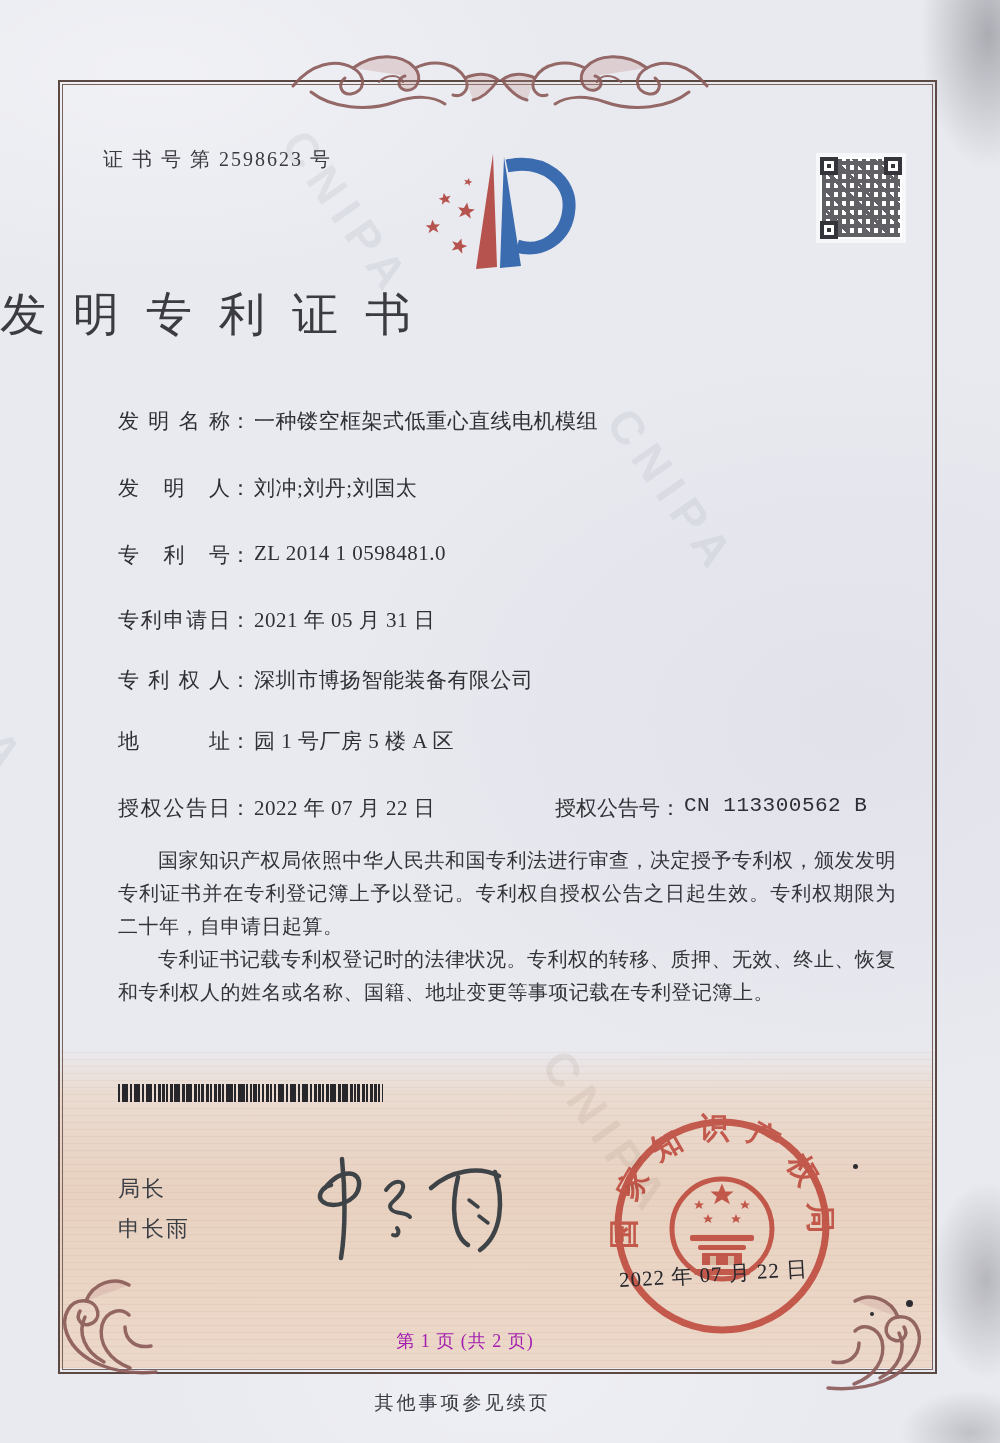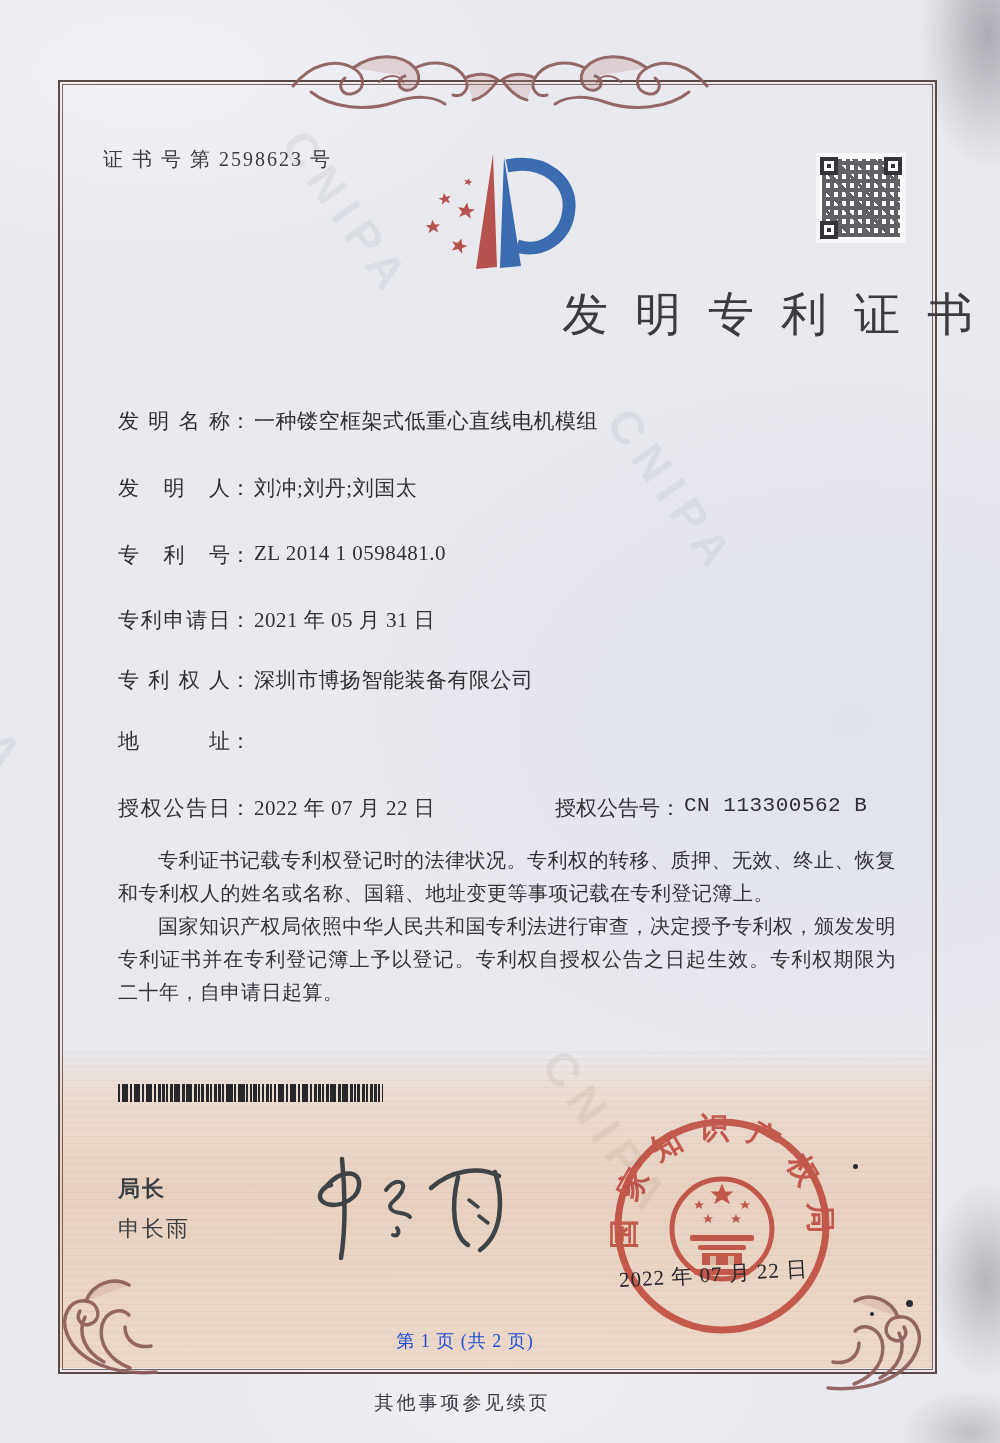--- a/index.html
+++ b/index.html
@@ -50,21 +50,21 @@
     background-image:
       repeating-linear-gradient(90deg,#3e3e44 0 4px,transparent 4px 8px),
       repeating-linear-gradient(0deg,#3e3e44 0 4px,transparent 4px 9px),
       repeating-linear-gradient(45deg,transparent 0 6px,#3e3e44 6px 9px,transparent 9px 14px);
     opacity:.82;
   }
   .qr .f{position:absolute;width:18px;height:18px;border:4px solid #34343a;background:#fff;box-sizing:border-box;}
   .qr .f::after{content:"";position:absolute;left:3px;top:3px;width:4px;height:4px;background:#34343a;}
   .qr .f.tl{left:0;top:0;} .qr .f.tr{right:0;top:0;} .qr .f.bl{left:0;bottom:0;}
   .title{
-    left:0;top:284px;width:1000px;text-align:right;
+    left:0;top:284px;width:1000px;text-align:left;
     font-size:46px;letter-spacing:27px;color:#3b3b41;font-weight:500;
   }
   .row{left:118px;font-size:21px;color:#2f2f35;display:flex;align-items:flex-start;white-space:nowrap;}
   .row .lbl{display:inline-block;width:112px;text-align:justify;text-align-last:justify;text-justify:inter-character;}
   .row .col{display:inline-block;width:24px;}
   .row .val{letter-spacing:.5px;}
   .row .val2{letter-spacing:.5px;}
   .grant-right{position:absolute;left:437px;top:0;display:flex;white-space:nowrap;font-family:Liberation Mono, monospace;}
   .paras{left:118px;top:844px;width:778px;font-size:20px;line-height:33px;color:#33333a;text-align:justify;}
   .paras p{margin:0;text-indent:2em;letter-spacing:.5px;}
@@ -74,21 +74,21 @@
       repeating-linear-gradient(90deg,#26262b 0 2px,transparent 2px 4px),
       repeating-linear-gradient(90deg,#26262b 0 1px,transparent 1px 6px),
       repeating-linear-gradient(90deg,transparent 0 5px,#26262b 5px 8px,transparent 8px 13px);
   }
   .director{left:118px;font-size:22px;color:#3a3f45;letter-spacing:2px;}
   .seal{left:607px;top:1111px;width:230px;height:230px;mix-blend-mode:multiply;}
   .seal-date{
     left:619px;top:1260px;width:200px;font-size:21px;color:#26262c;
     letter-spacing:1px;transform:rotate(-3.5deg);white-space:nowrap;
   }
-  .page-info{left:0;top:1329px;width:930px;text-align:center;font-size:18px;color:#1d4ed8;letter-spacing:1px;}
+  .page-info{left:0;top:1329px;width:930px;text-align:center;font-size:18px;color:#a21caf;letter-spacing:1px;}
   .foot-note{left:0;top:1390px;width:925px;text-align:center;font-size:19px;color:#3b3b44;letter-spacing:3px;}
   .smudge{pointer-events:none;}
   .dot{border-radius:50%;background:#2c2c30;}
 </style>
 </head>
 <body>
 
 <div class="abs paper-tone"></div>
 <div class="abs pink-zone"></div>
 
@@ -183,41 +183,42 @@
 </div>
 <div class="abs row" style="top:666px;">
   <span class="lbl">专利权人</span>
     <span class="col">：</span>
     <span class="val">深圳市博扬智能装备有限公司</span>
 </div>
 <div class="abs row" style="top:727px;">
   <span class="lbl">地址</span>
     <span class="col">：</span>
   <span class="val">
+    <div class="val2">园 1 号厂房 5 楼 A 区</div>
   </span>
 </div>
 <div class="abs row" style="top:794px;">
   <span class="lbl">授权公告日</span>
     <span class="col">：</span>
     <span class="val">2022 年 07 月 22 日</span>
   <span class="grant-right">
     <span>授权公告号</span>
       <span class="col">：</span>
       <span class="val">CN 113300562 B</span>
   </span>
 </div>
 
 <div class="abs paras">
+  <p>国家知识产权局依照中华人民共和国专利法进行审查，决定授予专利权，颁发发明专利证书并在专利登记簿上予以登记。专利权自授权公告之日起生效。专利权期限为二十年，自申请日起算。</p>
   <p>专利证书记载专利权登记时的法律状况。专利权的转移、质押、无效、终止、恢复和专利权人的姓名或名称、国籍、地址变更等事项记载在专利登记簿上。</p>
-  <p>国家知识产权局依照中华人民共和国专利法进行审查，决定授予专利权，颁发发明专利证书并在专利登记簿上予以登记。专利权自授权公告之日起生效。专利权期限为二十年，自申请日起算。</p>
 </div>
 
 <div class="abs barcode"></div>
 
-<div class="abs director" style="top:1174px;font-weight:bold;">局长</div>
+<div class="abs director" style="top:1174px;">局长</div>
 <div class="abs director" style="top:1214px;">申长雨</div>
 
 <svg class="abs" style="left:283px;top:1148px;" width="235" height="118" viewBox="0 0 235 118">
   <g stroke="#3e4347" stroke-width="4.5" fill="none" stroke-linecap="round">
     <path d="M42,40 C58,20 78,22 76,38 C74,55 48,62 39,53 C34,48 39,39 48,37"></path>
     <path d="M59,11 C62,40 63,80 58,110"></path>
     <path d="M103,42 C112,30 124,32 119,43 C114,53 104,55 108,61 C112,67 122,63 127,69" stroke-width="4"></path>
     <path d="M114,80 C117,84 115,89 110,87" stroke-width="4"></path>
     <path d="M148,40 C168,22 196,18 216,28"></path>
     <path d="M175,29 C168,58 170,88 185,97"></path>

